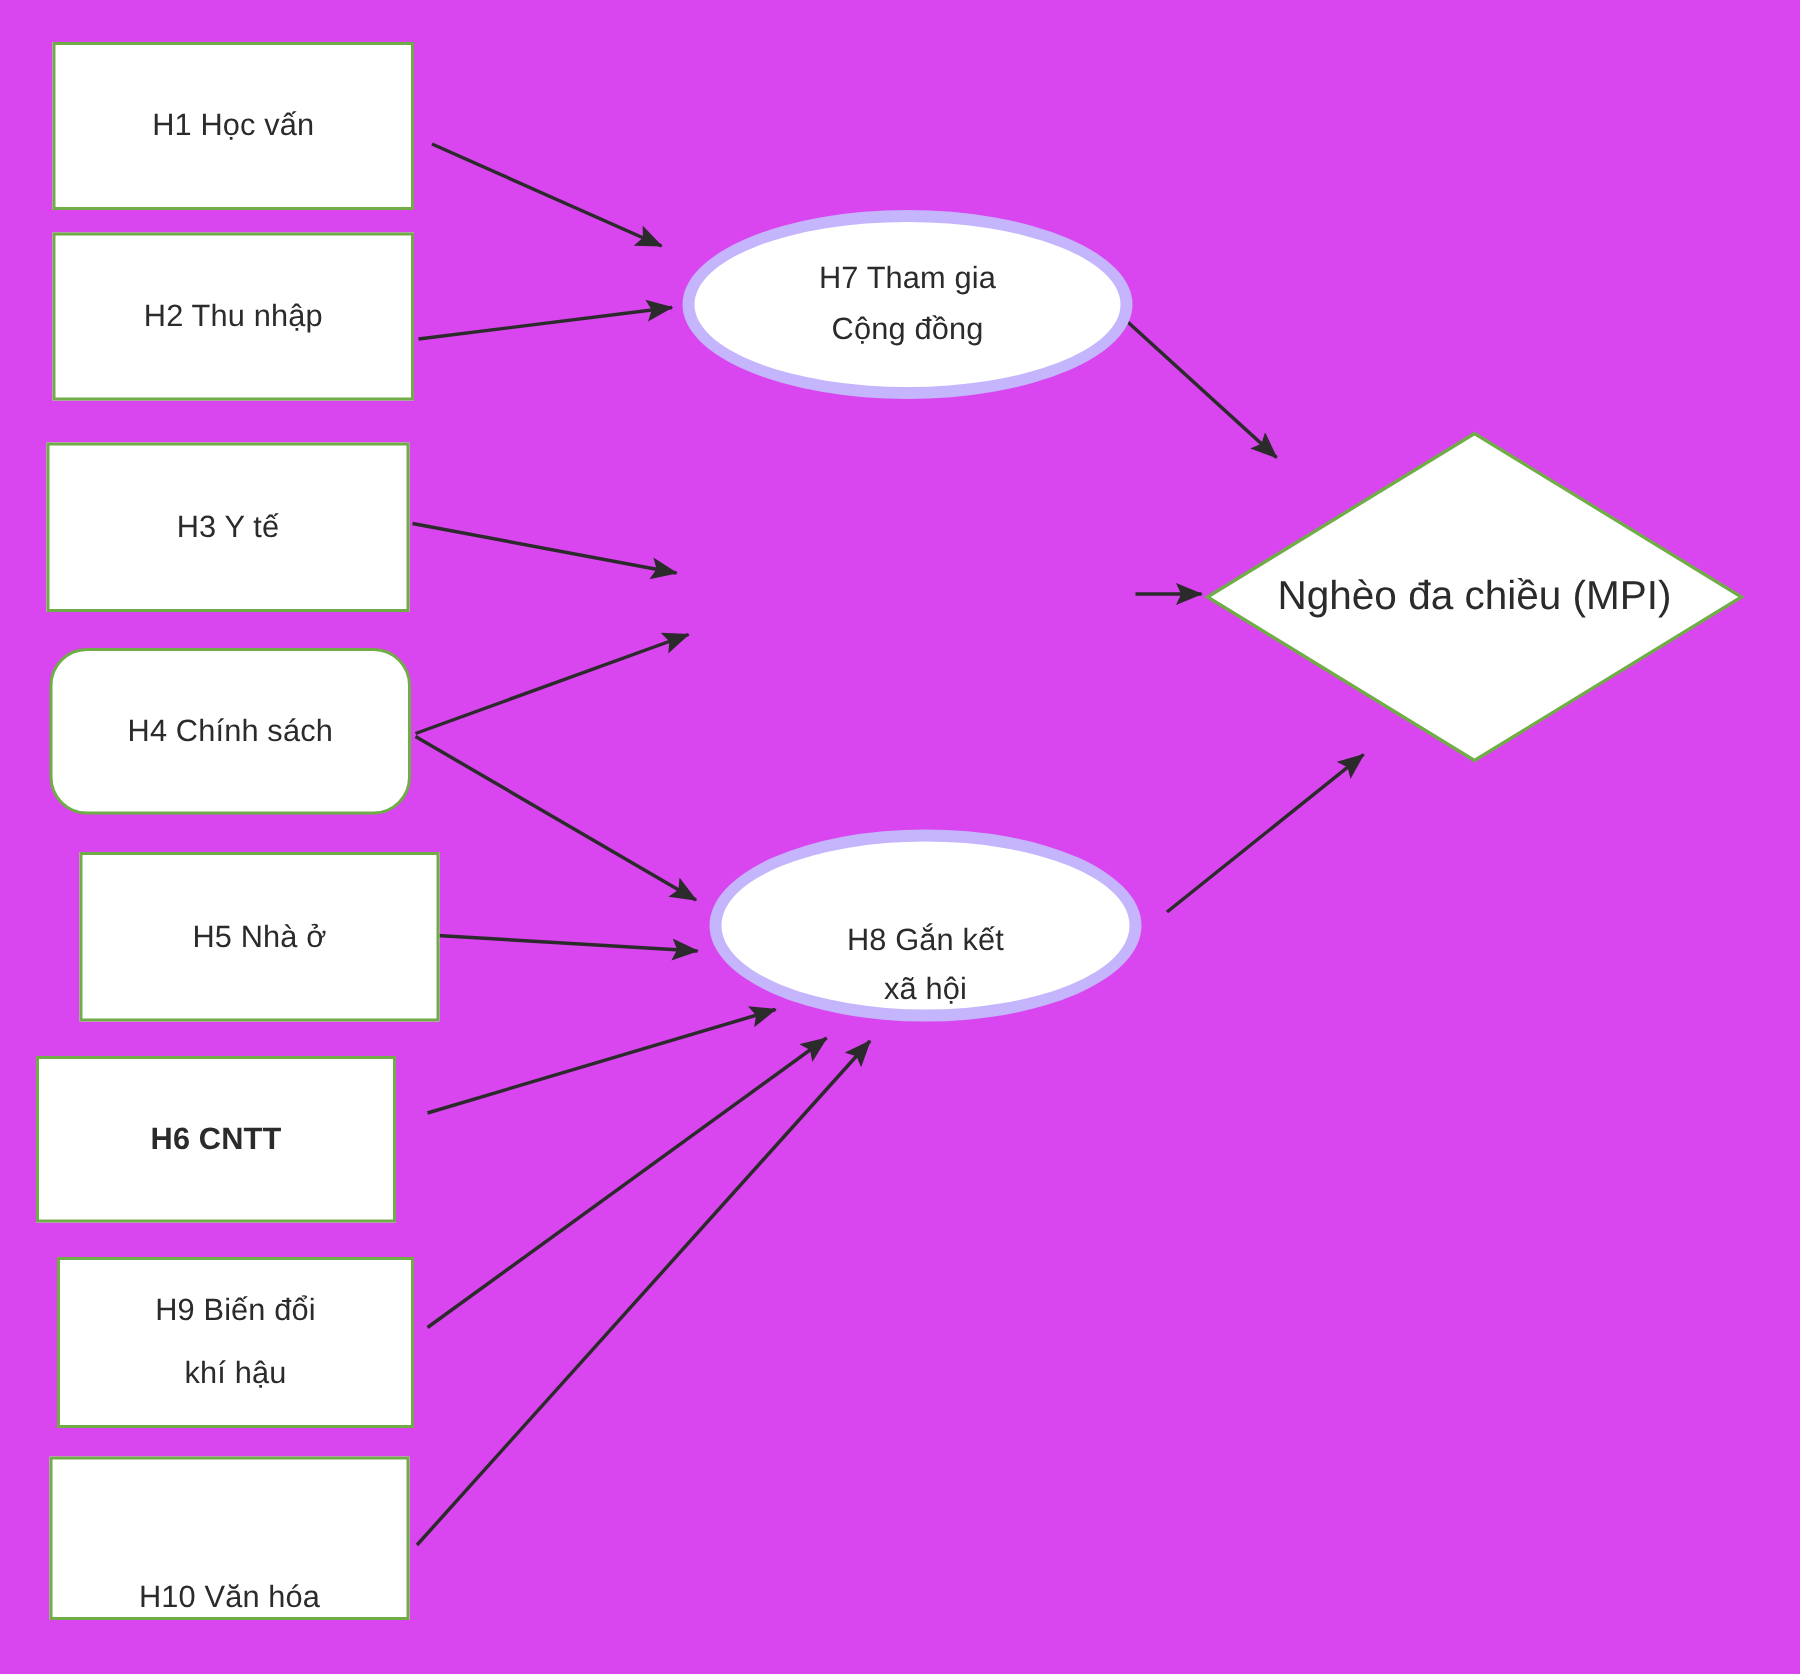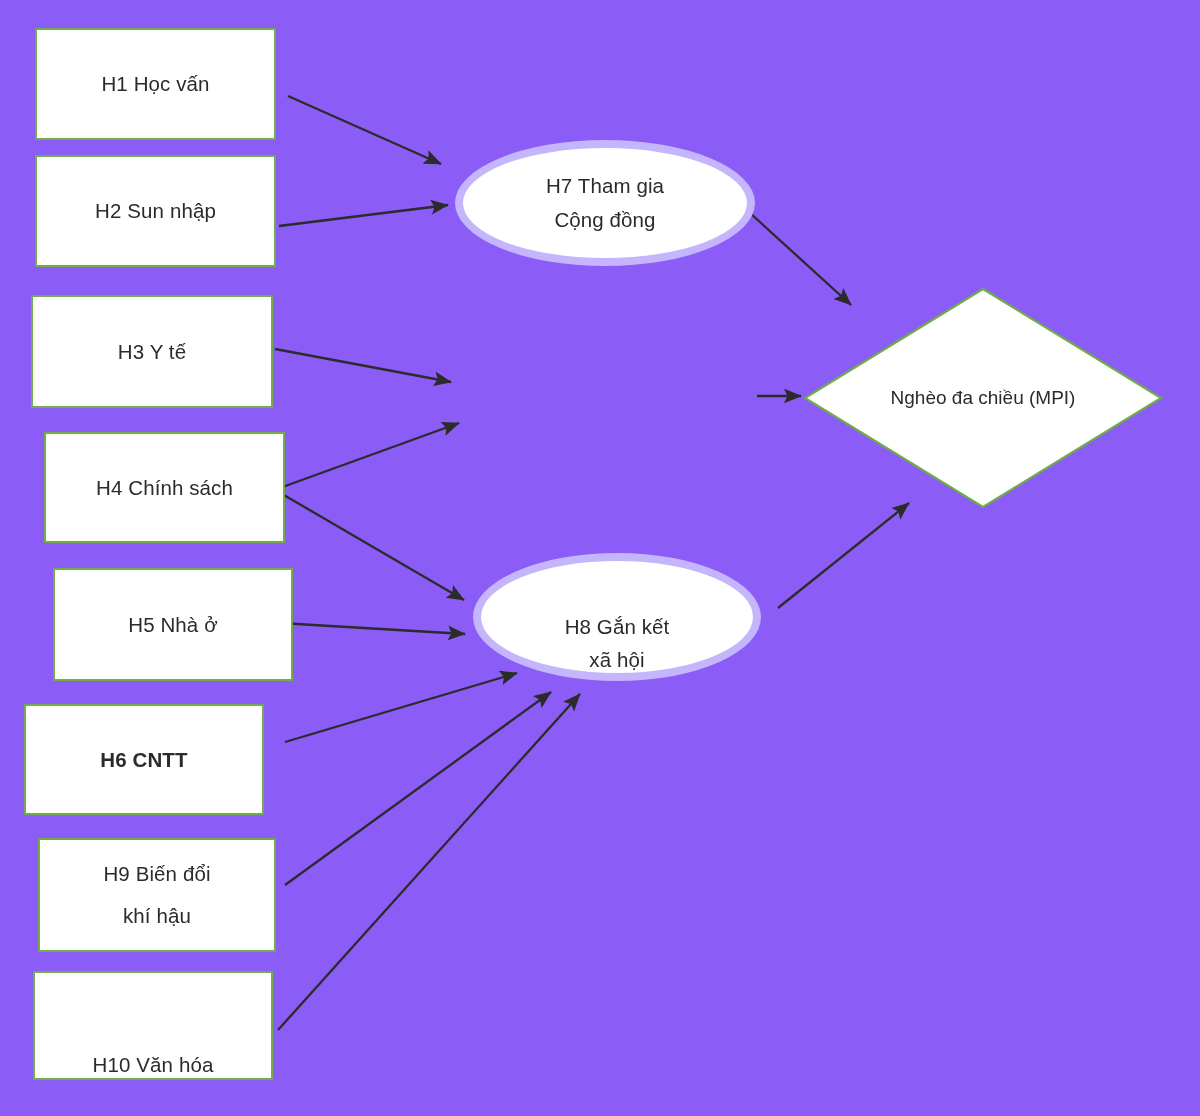--- a/index.html
+++ b/index.html
@@ -7,21 +7,21 @@
     padding: 0;
     background: #ffffff;
   }
   body {
     font-family: "Liberation Sans", sans-serif;
   }
   #canvas {
     position: relative;
     width: 1200px;
     height: 1116px;
-    background: #8b5cf6;
+    background: #d946ef;
     overflow: hidden;
   }
   #edges {
     position: absolute;
     left: 0;
     top: 0;
     width: 1200px;
     height: 1116px;
     pointer-events: none;
   }
@@ -58,21 +58,21 @@
     position: absolute;
     left: 0;
     top: 0;
     width: 100%;
     height: 100%;
     display: flex;
     align-items: center;
     justify-content: center;
     text-align: center;
     color: #2b2b2b;
-    font-size: 19px;
+    font-size: 27px;
     line-height: 1.45;
   }
   .node .lines {
     display: block;
   }
   .node .ln {
     display: block;
   }
   .ln.spaced {
     margin-bottom: 16px;
@@ -110,31 +110,31 @@
   </svg>
 
   <div class="node rect" style="left:35px; top:28px; width:241px; height:112px;">
     <span class="lines">
       <span class="ln">H1 Học vấn</span>
     </span>
   </div>
 
   <div class="node rect" style="left:35px; top:155px; width:241px; height:112px;">
     <span class="lines">
-      <span class="ln">H2 Sun nhập</span>
+      <span class="ln">H2 Thu nhập</span>
     </span>
   </div>
 
   <div class="node rect" style="left:31px; top:295px; width:242px; height:113px;">
     <span class="lines">
       <span class="ln">H3 Y tế</span>
     </span>
   </div>
 
-  <div class="node rect" style="left:44px; top:432px; width:241px; height:111px;">
+  <div class="node rect" style="left:33px; top:432px; width:241px; height:111px;border-radius:25px;">
     <span class="lines">
       <span class="ln">H4 Chính sách</span>
     </span>
   </div>
 
   <div class="node rect" style="left:38px; top:568px; width:240px; height:113px;margin-left:15px;">
     <span class="lines">
       <span class="ln">H5 Nhà ở</span>
     </span>
   </div>

